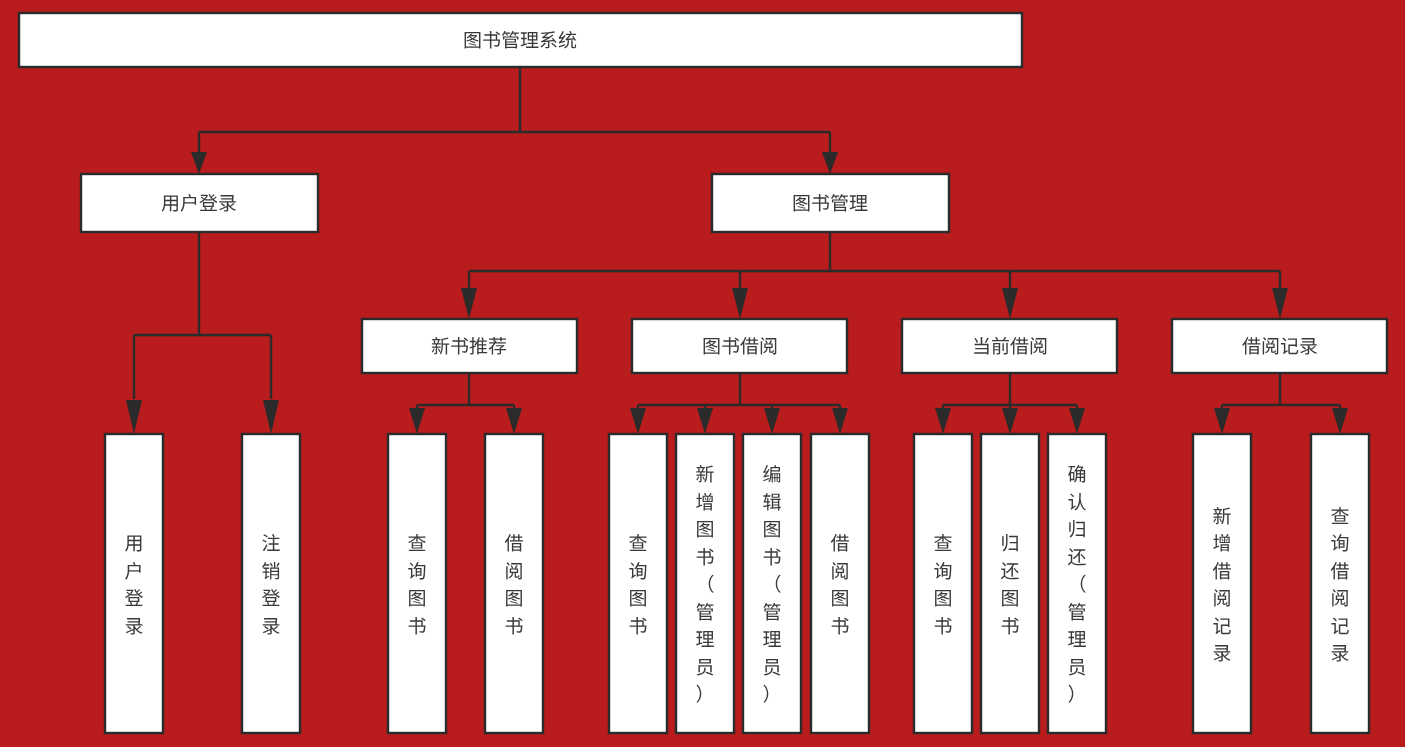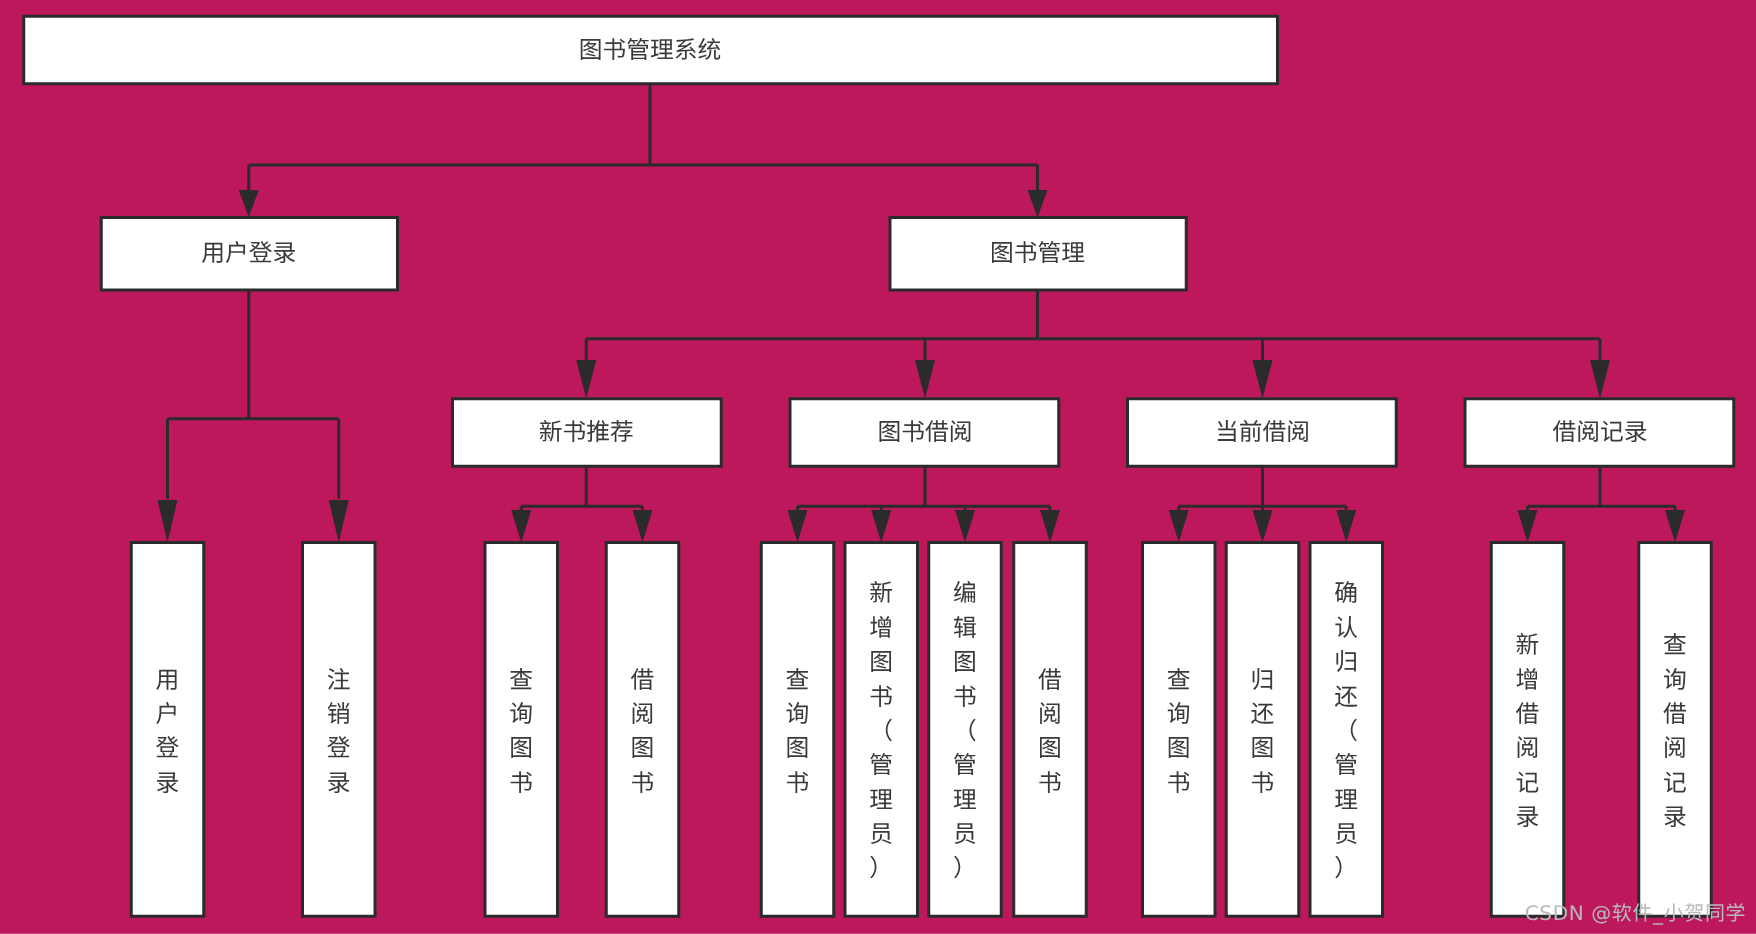--- a/index.html
+++ b/index.html
@@ -11,21 +11,21 @@
   body {
     width: 1405px;
     height: 747px;
     overflow: hidden;
     font-family: "DejaVu Sans", "Liberation Sans", sans-serif;
   }
   #diagram-root {
     position: relative;
     width: 1405px;
     height: 747px;
-    background: #be185d;
+    background: #b91c1c;
   }
   svg#flowchart {
     position: absolute;
     top: 0;
     left: 0;
     width: 1405px;
     height: 747px;
     display: block;
   }
   .node-box {
@@ -223,14 +223,13 @@
       <rect class="node-box" x="1193" y="434" width="58" height="299"></rect>
       <text class="node-label-v" x="1222" y="0"><tspan x="1222" y="522.5">新</tspan><tspan x="1222" y="550.0">增</tspan><tspan x="1222" y="577.5">借</tspan><tspan x="1222" y="605.0">阅</tspan><tspan x="1222" y="632.5">记</tspan><tspan x="1222" y="660.0">录</tspan></text>
     </g>
     <g>
       <rect class="node-box" x="1311" y="434" width="58" height="299"></rect>
       <text class="node-label-v" x="1340" y="0"><tspan x="1340" y="522.5">查</tspan><tspan x="1340" y="550.0">询</tspan><tspan x="1340" y="577.5">借</tspan><tspan x="1340" y="605.0">阅</tspan><tspan x="1340" y="632.5">记</tspan><tspan x="1340" y="660.0">录</tspan></text>
     </g>
 
   </svg>
 
-  <div class="watermark-text">CSDN @软件_小贺同学</div>
 </div>
 
 </body></html>

